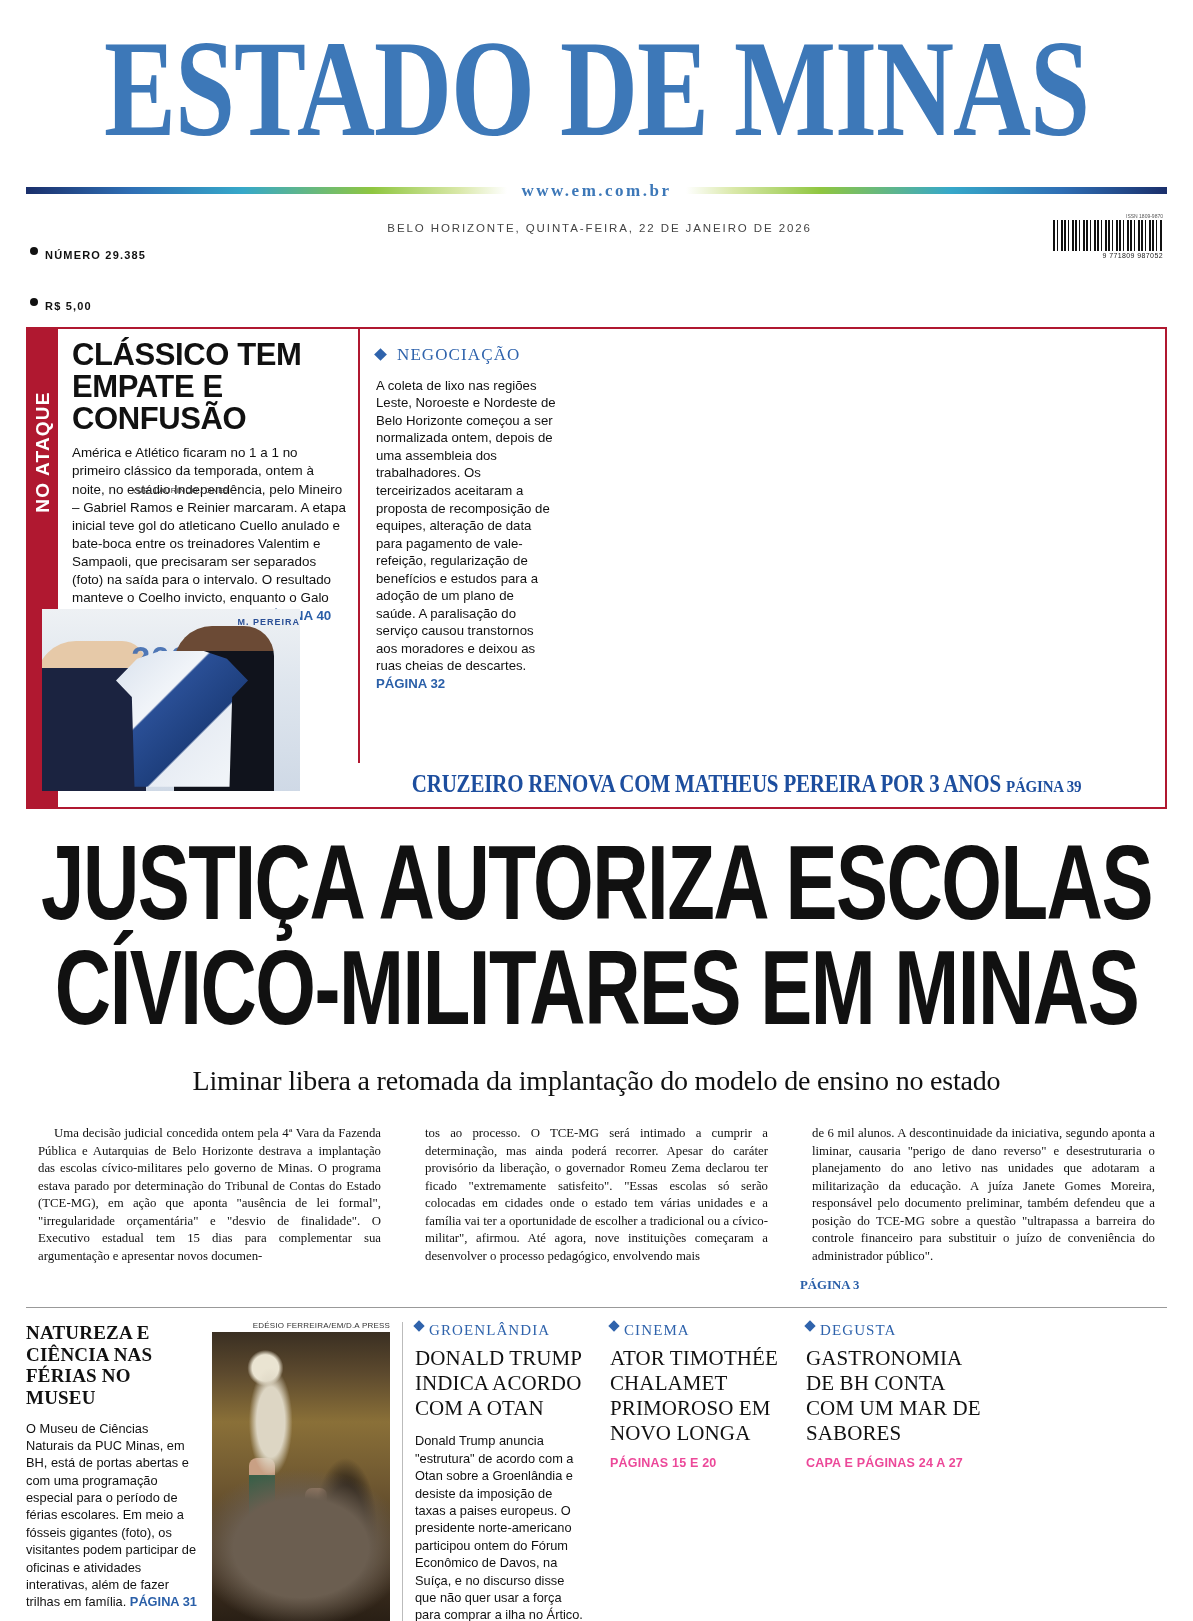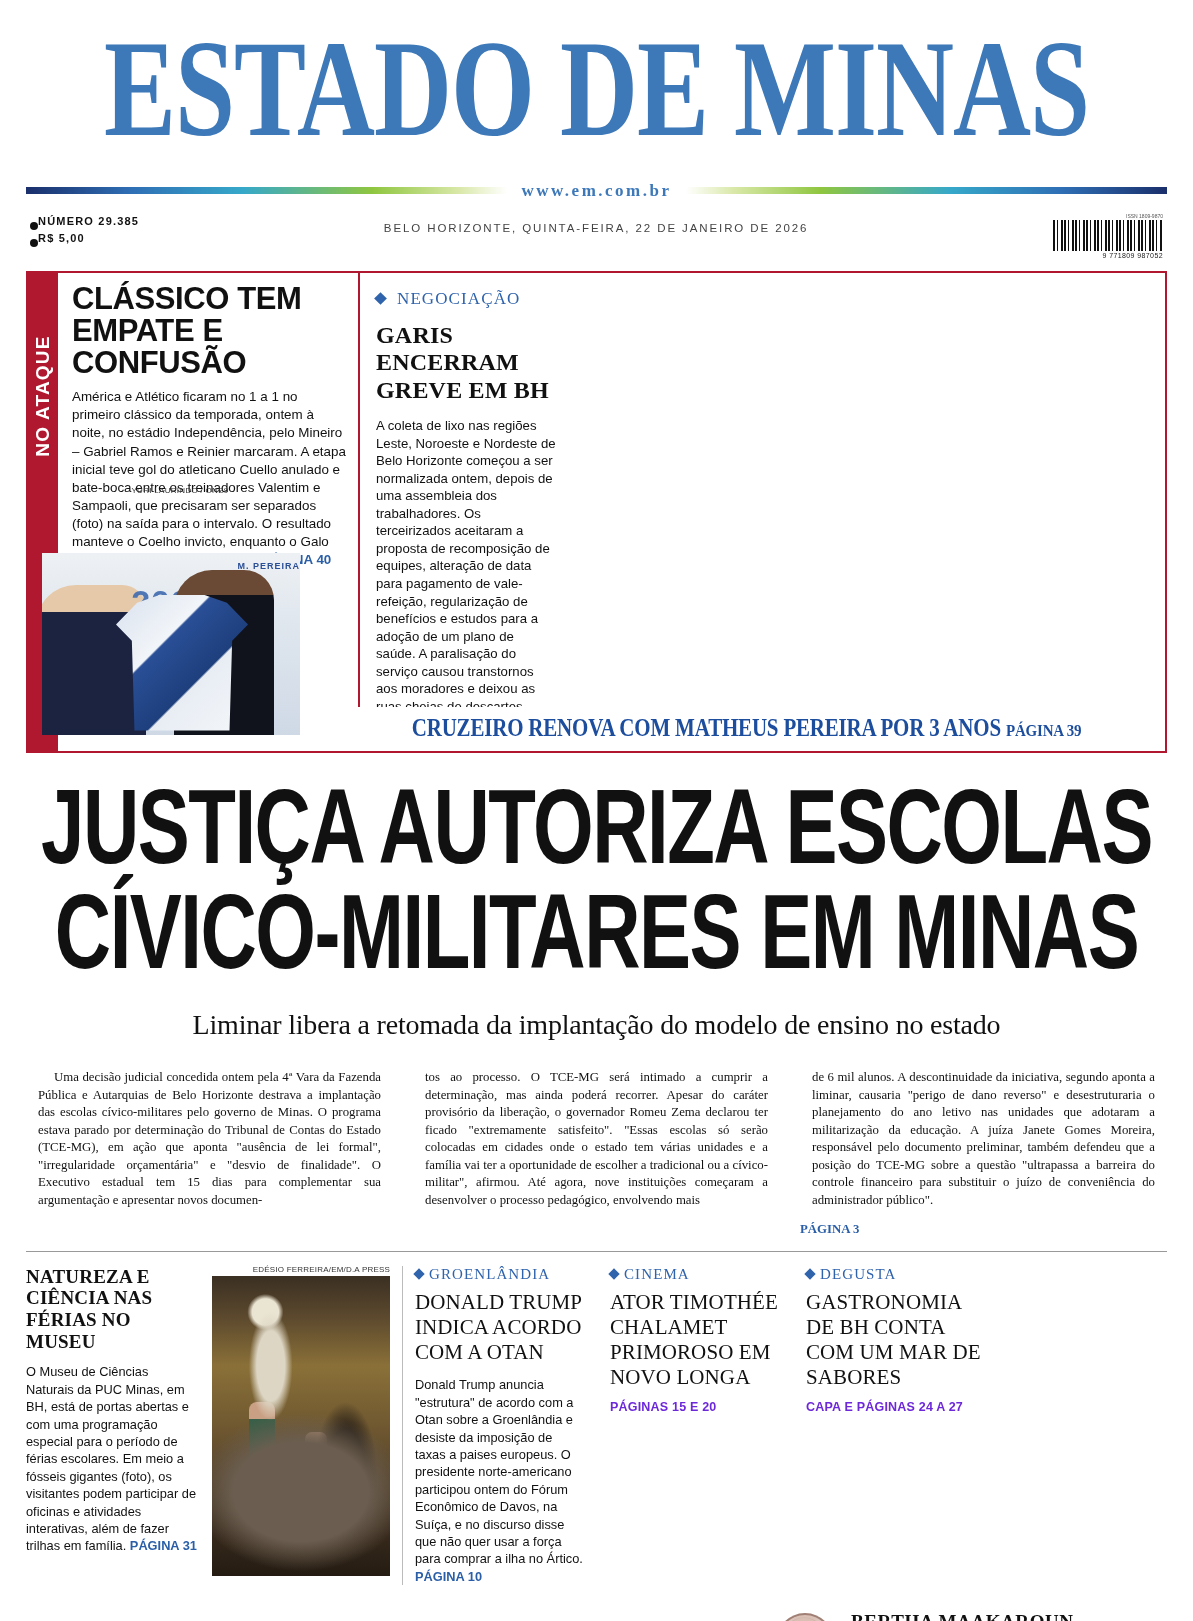--- a/index.html
+++ b/index.html
@@ -43,21 +43,21 @@
     font-family:"Liberation Serif", serif;
     font-weight:bold;font-size:17px;color:#3d78b8;
     letter-spacing:2.5px;white-space:nowrap;padding:0 6px;
   }
 
   .info-row{
     display:flex;align-items:flex-start;justify-content:space-between;
     margin-top:12px;padding:0 4px;
   }
   .issue-block{font-size:11px;font-weight:bold;letter-spacing:1.2px;line-height:1.55;}
-  .issue-line{display:flex;align-items:flex-end;gap:0;}
+  .issue-line{display:flex;align-items:flex-start;gap:7px;margin-top:34px;}
   .bullet-dot{width:8px;height:8px;border-radius:50%;background:#111;display:inline-block;}
   .dateline{
     font-size:11.5px;letter-spacing:1.9px;color:#444;
     margin-top:9px;white-space:nowrap;
   }
   .barcode-wrap{text-align:right;}
   .barcode{
     height:31px;width:110px;
     background:repeating-linear-gradient(90deg,#111 0 2px,#fff 2px 4px,#111 4px 5px,#fff 5px 8px,#111 8px 10px,#fff 10px 11px);
   }
@@ -230,24 +230,24 @@
     font-family:"Liberation Serif",serif;font-weight:bold;
     font-size:19px;line-height:1.14;letter-spacing:.2px;
   }
   .body-sm{font-size:12.8px;line-height:1.36;margin-top:11px;}
   .serif-hl{
     font-family:"Liberation Serif",serif;font-weight:normal;
     font-size:21px;line-height:1.2;margin-top:7px;letter-spacing:.1px;
   }
   .kicker-sm{
     font-family:"Liberation Serif",serif;color:#2f63ac;font-size:15px;
-    letter-spacing:1.1px;display:flex;align-items:center;gap:6px;
+    letter-spacing:1.1px;display:flex;gap:6px;
   }
   .diamond-sm{width:8px;height:8px;background:#2f63ac;transform:rotate(45deg);}
-  .pg-blue{color:#6d28d9;font-weight:bold;font-size:12.5px;letter-spacing:.2px;margin-top:9px;display:block;}
+  .pg-blue{color:#ec4899;font-weight:bold;font-size:12.5px;letter-spacing:.2px;margin-top:9px;display:block;}
 
   .museum-ph{
     width:100%;height:300px;position:relative;overflow:hidden;
     background:linear-gradient(180deg,#3a2f22 0%,#5d4a2e 14%,#8a7038 30%,#6d5630 52%,#3f3020 80%,#241b12 100%);
   }
   .museum-ph::after{
     content:"";position:absolute;inset:0;
     background:
       radial-gradient(ellipse 150px 110px at 50% 72%,#6b5e50 0 45%,transparent 72%),
       radial-gradient(ellipse 28px 70px at 33% 30%,#ddd6c4 0 50%,transparent 78%),
@@ -358,21 +358,20 @@
         <span>CRUZEIRO RENOVA COM MATHEUS PEREIRA POR 3 ANOS</span>
         <span class="cruzeiro-pg">PÁGINA 39</span>
       </div>
     </div>
 
     <div class="sports-right">
       <div class="kicker">
         <span class="diamond"></span>
         <span>NEGOCIAÇÃO</span>
       </div>
-      <div class="slab-hl">GARIS ENCERRAM GREVE EM BH</div>
       <div class="right-body">
         <span>A coleta de lixo nas regiões Leste, Noroeste e Nordeste de Belo Horizonte começou a ser normalizada ontem, depois de uma assembleia dos trabalhadores. Os terceirizados aceitaram a proposta de recomposição de equipes, alteração de data para pagamento de vale-refeição, regularização de benefícios e estudos para a adoção de um plano de saúde. A paralisação do serviço causou transtornos aos moradores e deixou as ruas cheias de descartes.</span>
         <span class="pg">PÁGINA 32</span>
       </div>
     </div>
   </div>
 
   <div class="photo-credit2">YURI LAURINDO / ONE9</div>
 
   <div class="main-hl">

